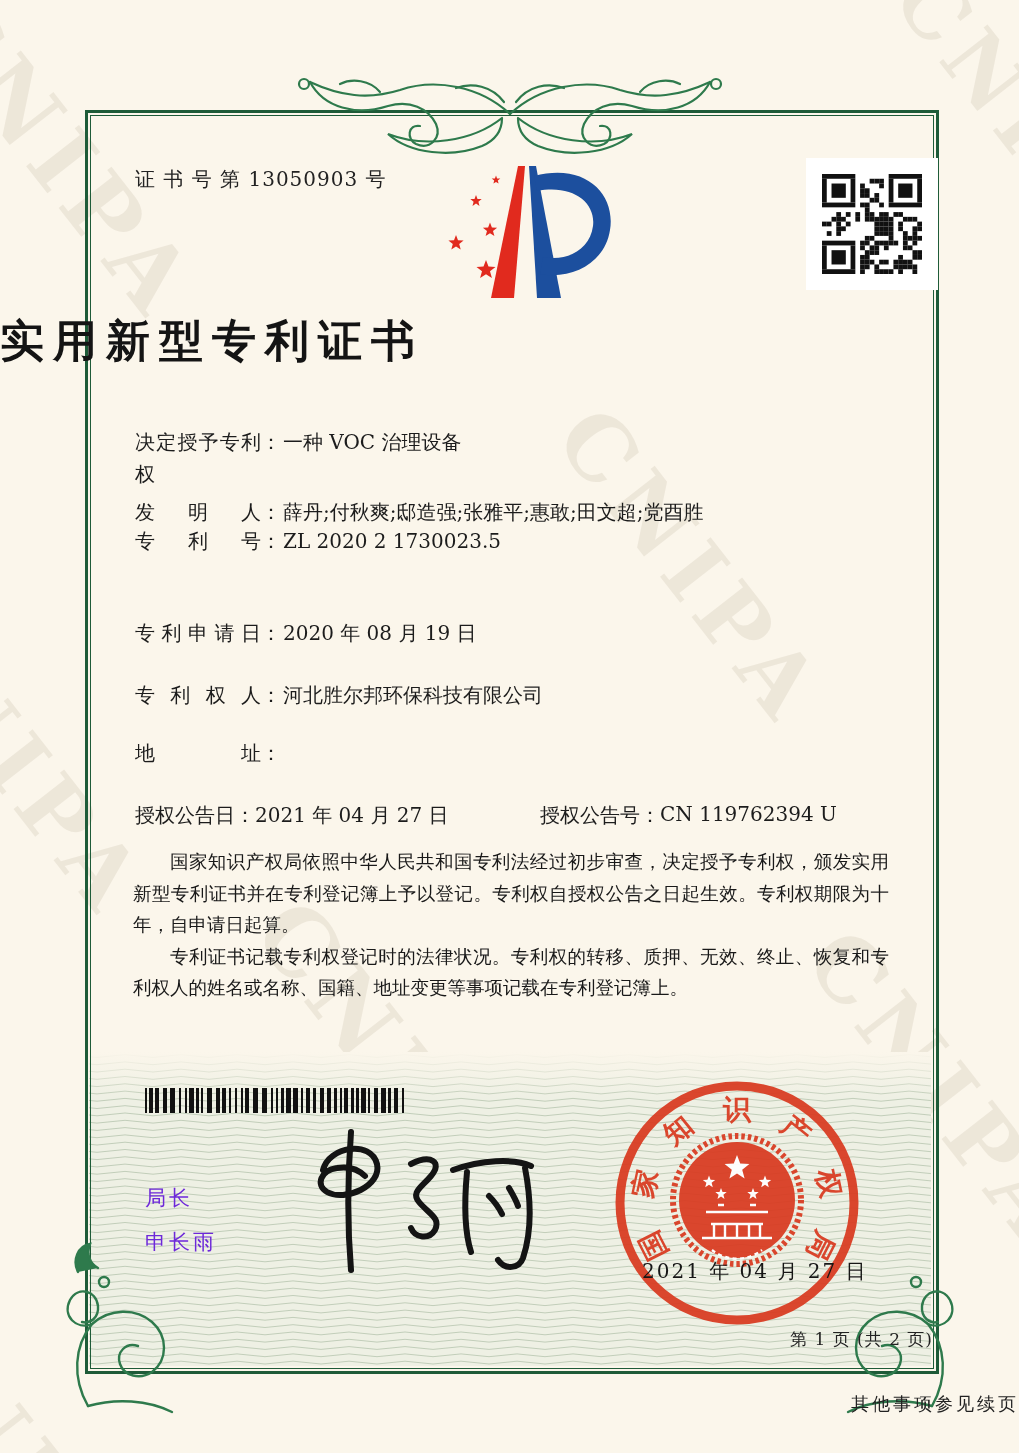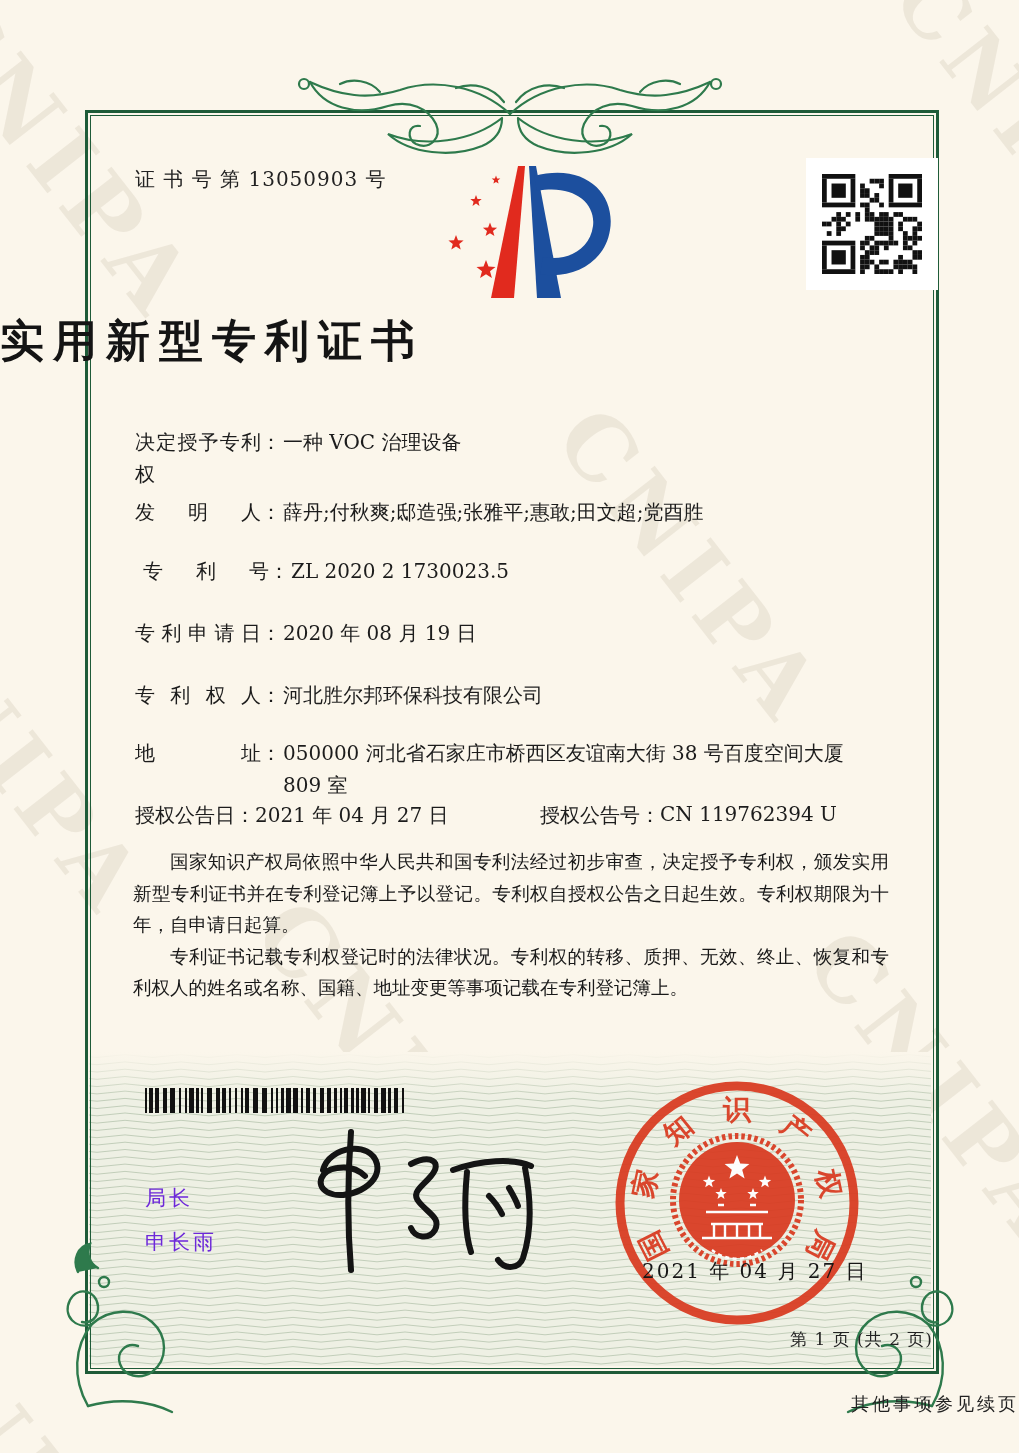--- a/index.html
+++ b/index.html
@@ -40,21 +40,21 @@
             background:#ffffff;z-index:6;display:flex;align-items:center;justify-content:center;}
   .title{position:absolute;left:0;top:312px;width:903px;text-align:left;
          font-size:44px;font-weight:bold;color:#141414;letter-spacing:9px;z-index:6;}
 
   
   .field-row{position:absolute;left:135px;font-size:20px;color:#1c1c1c;z-index:6;
              display:flex;align-items:flex-start;line-height:32px;}
   .field-label{display:inline-block;width:126px;text-align:justify;text-align-last:justify;}
   .field-colon{display:inline-block;margin-right:2px;}
   .field-value{display:inline-block;max-width:600px;}
-  .row1{top:426px;} .row2{top:496px;} .row3{top:555px;margin-left:8px;} .row4{top:617px;}
+  .row1{top:426px;} .row2{top:496px;} .row3{top:525px;} .row4{top:617px;}
   .row5{top:679px;} .row6{top:737px;}
   .grant-row{position:absolute;left:135px;top:802px;width:760px;font-size:20px;
              color:#1c1c1c;z-index:6;display:flex;}
   .grant-left{width:405px;display:flex;}
   .grant-right{display:flex;}
   .grant-label{display:inline-block;}
 
   
   .body-text{position:absolute;left:133px;top:846px;width:756px;z-index:6;
              font-size:18.5px;line-height:31.5px;color:#191919;}
@@ -353,21 +353,20 @@
     <span class="field-value">2020 年 08 月 19 日</span>
   </div>
   <div class="field-row row5">
     <span class="field-label">专利权人</span>
       <span class="field-colon">：</span>
     <span class="field-value">河北胜尔邦环保科技有限公司</span>
   </div>
   <div class="field-row row6">
     <span class="field-label">地址</span>
       <span class="field-colon">：</span>
-    <span class="field-value">050000  河北省石家庄市桥西区友谊南大街 38 号百度空间大厦 809 室</span>
   </div>
 
   <div class="grant-row">
     <div class="grant-left">
       <span class="grant-label">授权公告日</span>
         <span>：</span>
       <span>2021 年 04 月 27 日</span>
     </div>
     <div class="grant-right">
       <span class="grant-label">授权公告号</span>

